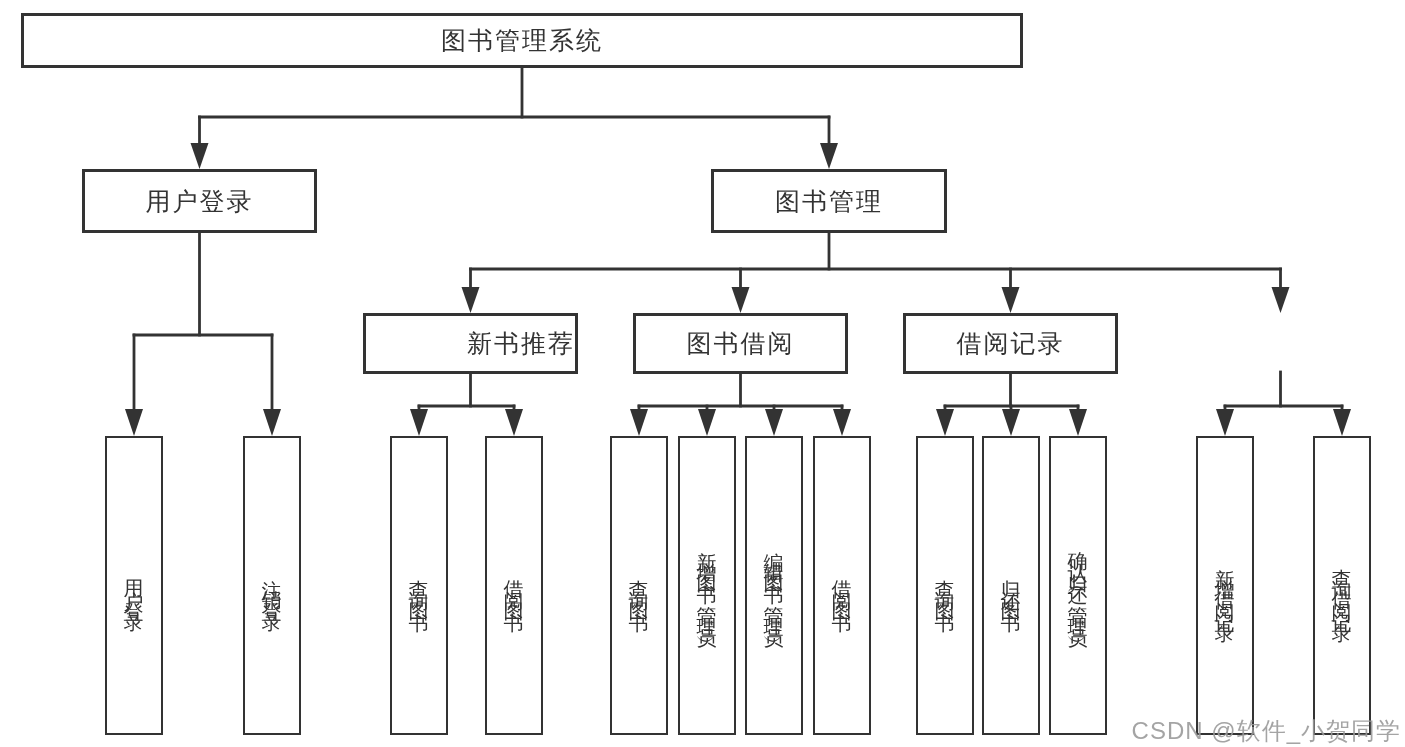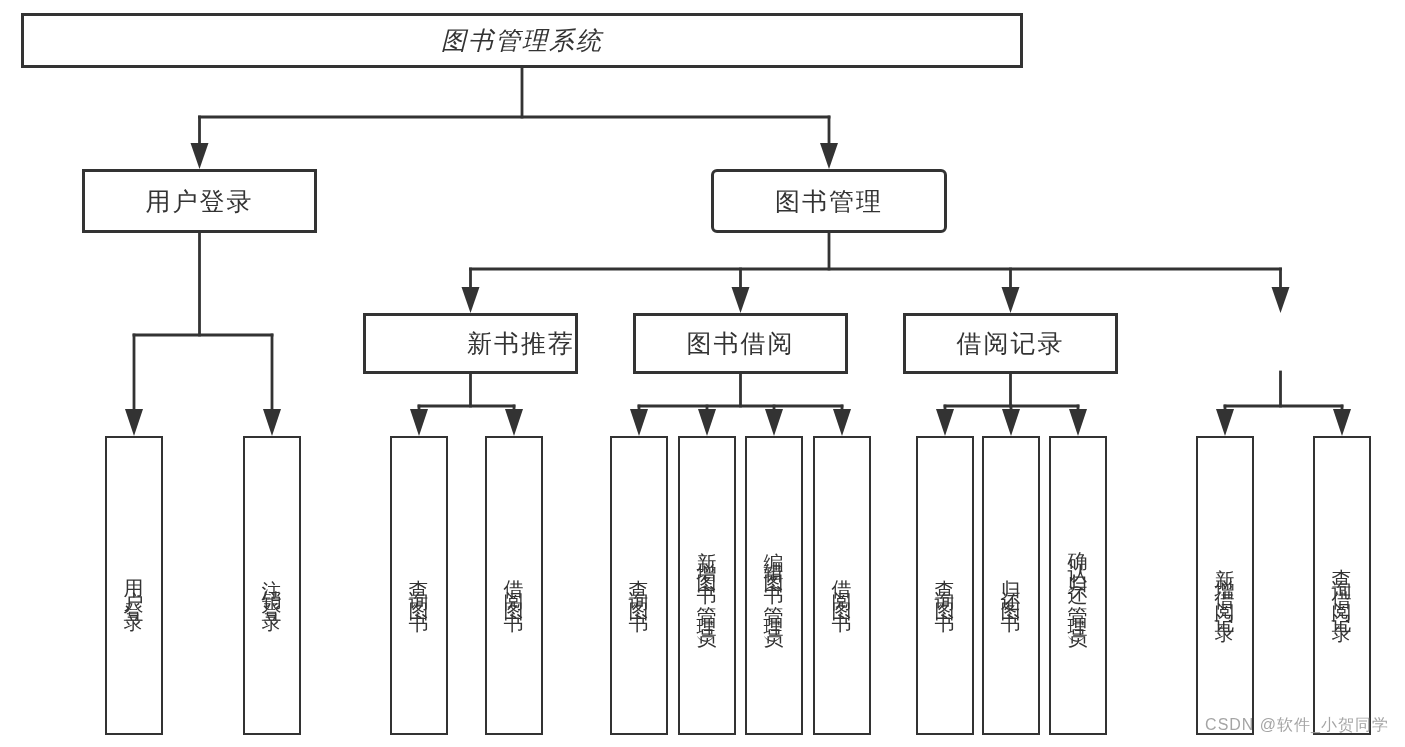--- a/index.html
+++ b/index.html
@@ -22,45 +22,45 @@
   .box {
     position: absolute;
     box-sizing: border-box;
     background: #ffffff;
     border: 3px solid #333333;
     display: flex;
     align-items: center;
     justify-content: center;
   }
   .header { font-size: 25px; letter-spacing: 2px; white-space: nowrap; }
-  .root-box  { left: 21px;  top: 13px;  width: 1002px; height: 55px; font-style: italic; }
+  .root-box  { left: 21px;  top: 13px;  width: 1002px; height: 55px; }
   .l2a { left: 82px;  top: 169px; width: 235px; height: 64px; }
-  .l2b { left: 711px; top: 169px; width: 236px; height: 64px; border-radius: 6px; }
+  .l2b { left: 711px; top: 169px; width: 236px; height: 64px; }
   .l3  { top: 313px; width: 215px; height: 61px; }
   .l3-1 { left: 363px; justify-content: flex-end; }
   .l3-2 { left: 633px; font-family: Liberation Serif, serif; }
   .l3-3 { left: 903px; }
   .l3-4 { left: 1173px; }
   .leaf {
     top: 436px; width: 58px; height: 299px;
     border-width: 2.5px;
   }
   .leaf .vtext {
     writing-mode: vertical-rl;
     text-orientation: mixed;
     font-size: 20px;
     line-height: 1;
     letter-spacing: 11px;
     white-space: nowrap;
   }
   .watermark {
     position: absolute;
-    right: 16px;
+    right: 4px;
     top: 715px;
-    font-size: 16px;
+    font-size: 24px;
     letter-spacing: 1px;
     color: #9b9b9b;
     opacity: 0.9;
     z-index: 10;
     white-space: nowrap;
   }
 </style>
 </head>
 <body>
 

